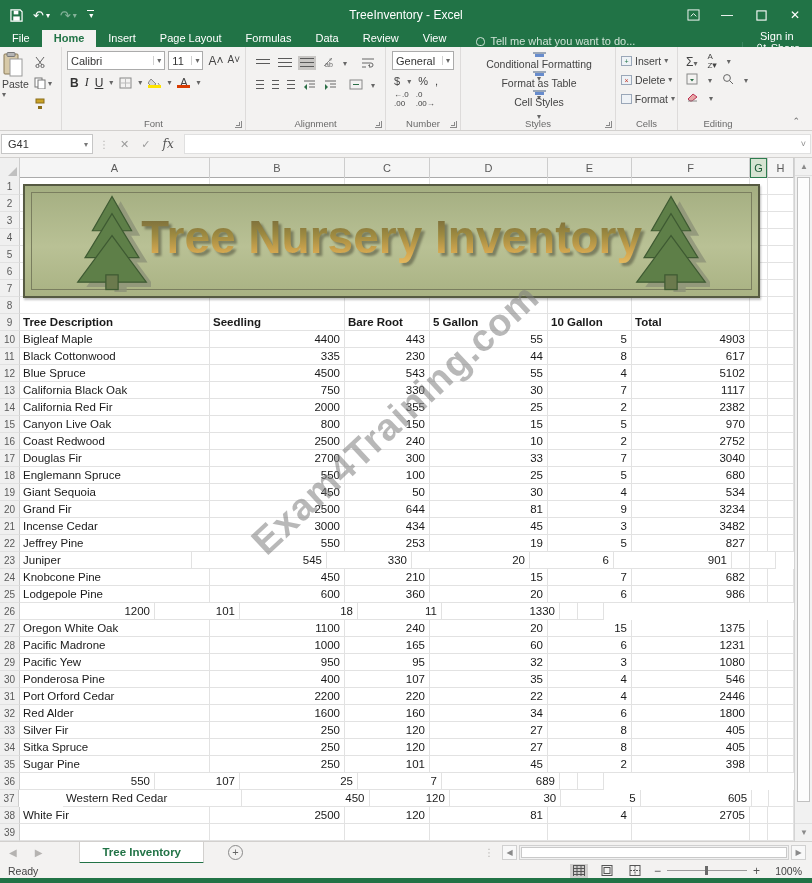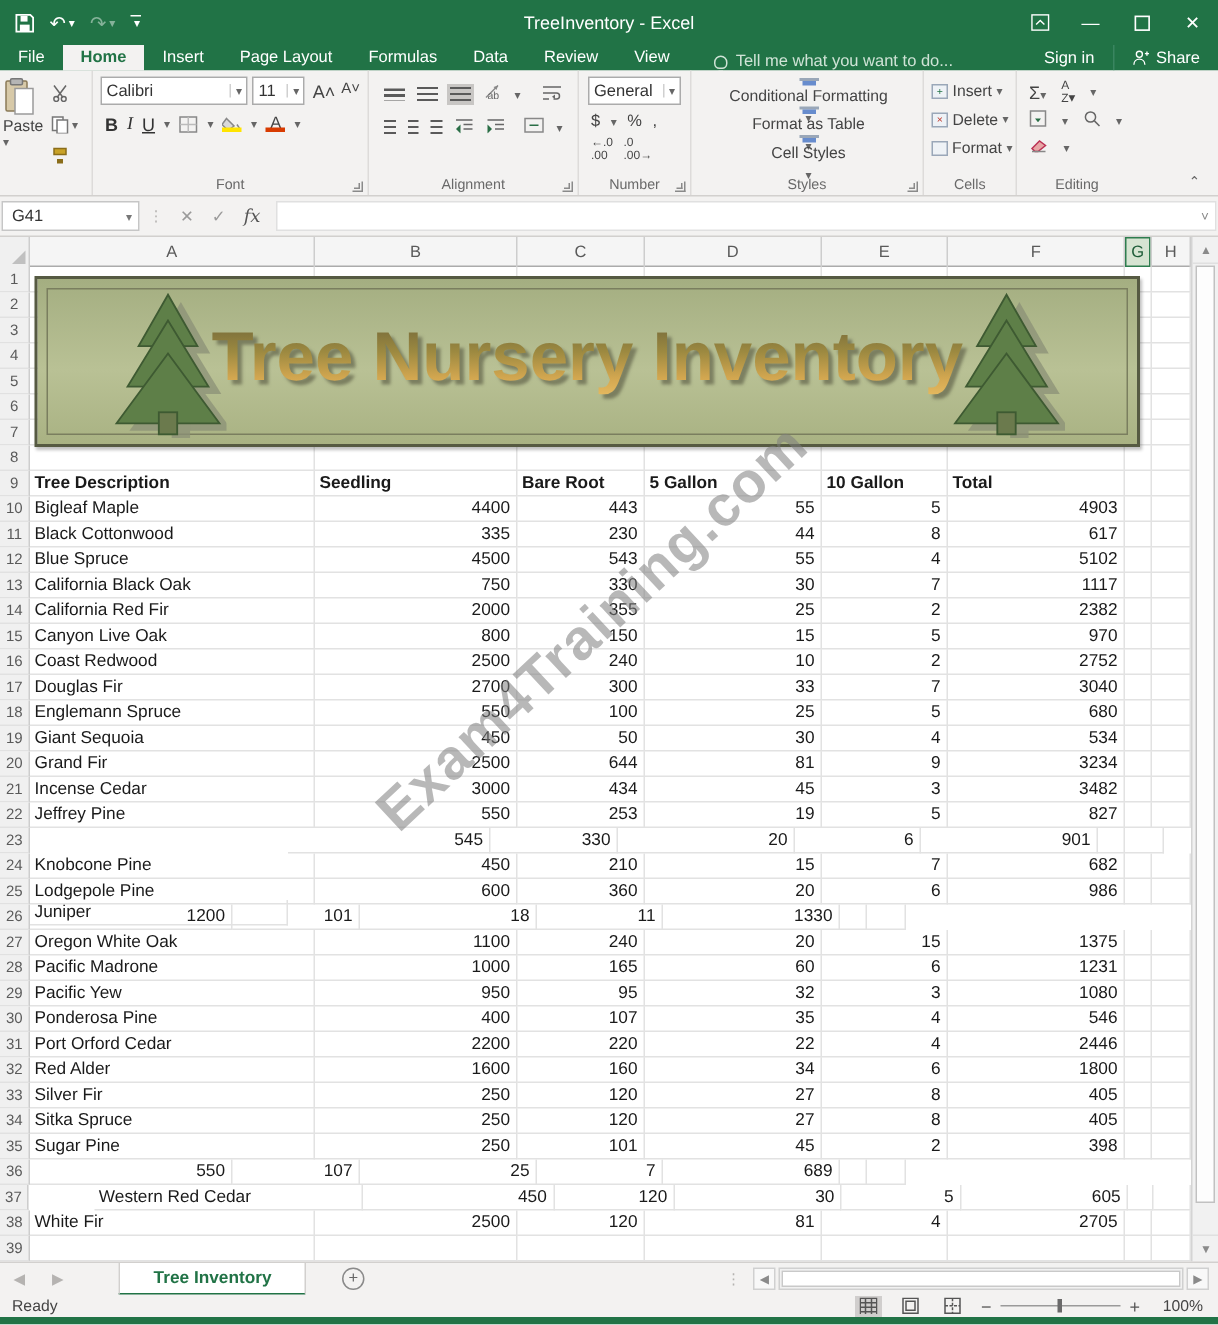--- a/index.html
+++ b/index.html
@@ -16,21 +16,21 @@
   .winbtns { margin-left:auto; display:flex; align-items:center; height:30px; }
   .winbtn { width:34px; height:30px; display:flex; align-items:center; justify-content:center; color:#fff; font-size:12px; }
 
   
   .tabrow { height:17px; background:#217346; display:flex; align-items:flex-end; font-size:11px; color:#fff; position:relative; }
   .rtab { padding:2px 12px 3px; height:17px; display:flex; align-items:center; }
   .rtab.active { background:#f3f2f1; color:#217346; font-weight:bold; }
   .tellme { display:flex; align-items:center; gap:5px; color:#cfe3d6; margin-left:18px; font-size:11px; }
   .bulb { width:9px; height:9px; border:1px solid #cfe3d6; border-radius:50% 50% 40% 40%; position:relative; }
   .bulb:after { content:""; position:absolute; left:2px; bottom:-3px; width:3px; height:2px; border-bottom:1px solid #cfe3d6; }
-  .tab-right { margin-left:auto; display:flex; align-items:center; height:17px; }
+  .tab-right { margin-left:auto; display:flex; align-items:center; height:17px;flex-direction:column; }
   .signin { padding:0 12px; color:#fff; }
   .share { padding:0 12px; color:#fff; display:flex; gap:5px; align-items:center; border-left:1px solid #3a8560; height:17px; }
 
   
   .ribbon { height:84px; background:#f3f2f1; border-bottom:1px solid #d2d0ce; display:flex; position:relative; }
   .rgroup { position:relative; border-right:1px solid #dddbda; padding:3px 2px 14px; }
   .glabel { position:absolute; bottom:1px; left:0; right:0; text-align:center; font-size:9.5px; color:#696969; }
   .launcher { position:absolute; bottom:2px; right:3px; width:7px; height:7px; border-right:1px solid #8a8a8a; border-bottom:1px solid #8a8a8a; }
   .launcher:after { content:""; position:absolute; right:1px; bottom:1px; width:3px; height:3px; border-right:1px solid #8a8a8a; border-bottom:1px solid #8a8a8a; transform:rotate(0deg); }
 
@@ -683,21 +683,21 @@
             <div class="cell num" style="width: 135px;">550</div>
             <div class="cell num" style="width: 85px;">253</div>
             <div class="cell num" style="width: 118px;">19</div>
             <div class="cell num" style="width: 84px;">5</div>
             <div class="cell num" style="width: 118px;">827</div>
             <div class="cell" style="width: 18px;"></div>
             <div class="cell" style="width: 26px;"></div>
           </div>
           <div class="grow">
             <div class="rnum">23</div>
-            <div class="cell" style="width: 172px; margin-top: 48px;">Juniper</div>
+            <div class="cell" style="width: 172px;">Juniper</div>
             <div class="cell num" style="width: 135px;">545</div>
             <div class="cell num" style="width: 85px;">330</div>
             <div class="cell num" style="width: 118px;">20</div>
             <div class="cell num" style="width: 84px;">6</div>
             <div class="cell num" style="width: 118px;">901</div>
             <div class="cell" style="width: 18px;"></div>
             <div class="cell" style="width: 26px;"></div>
           </div>
           <div class="grow">
             <div class="rnum">24</div>

